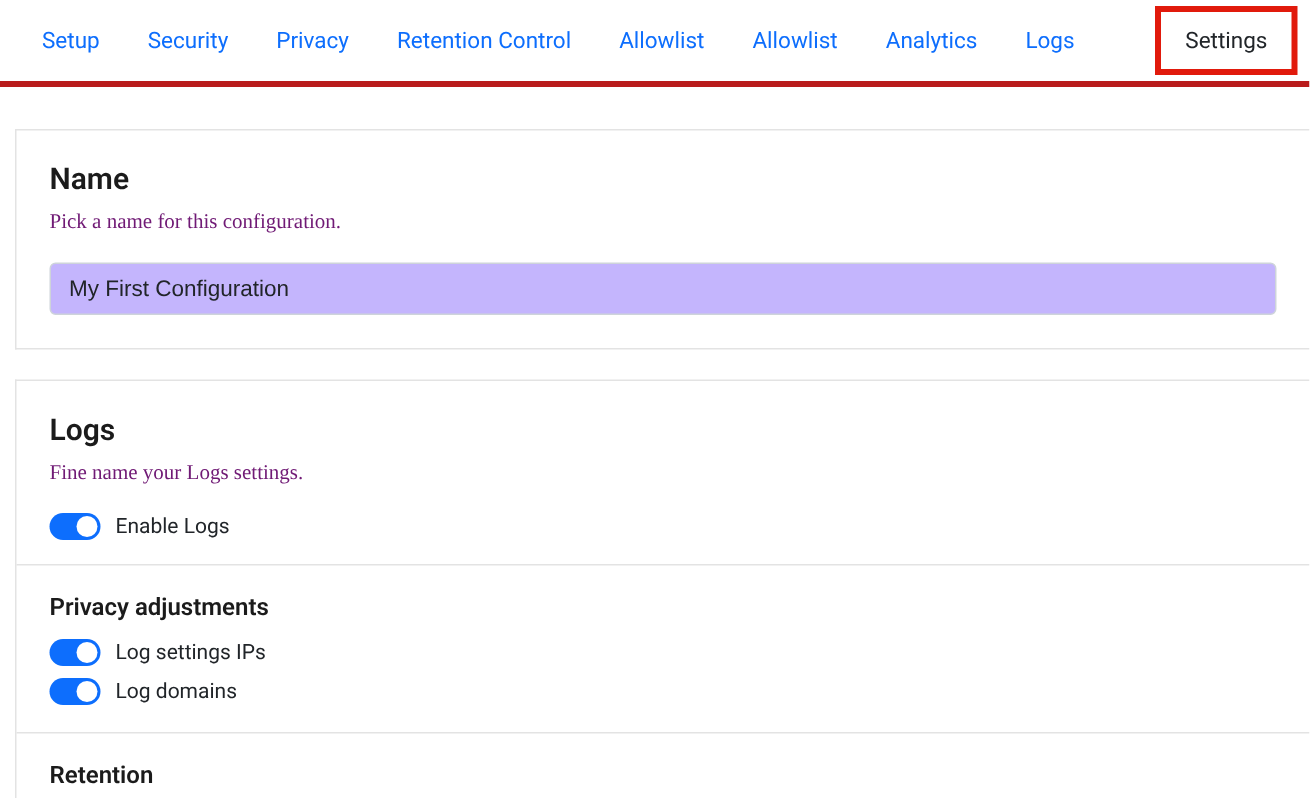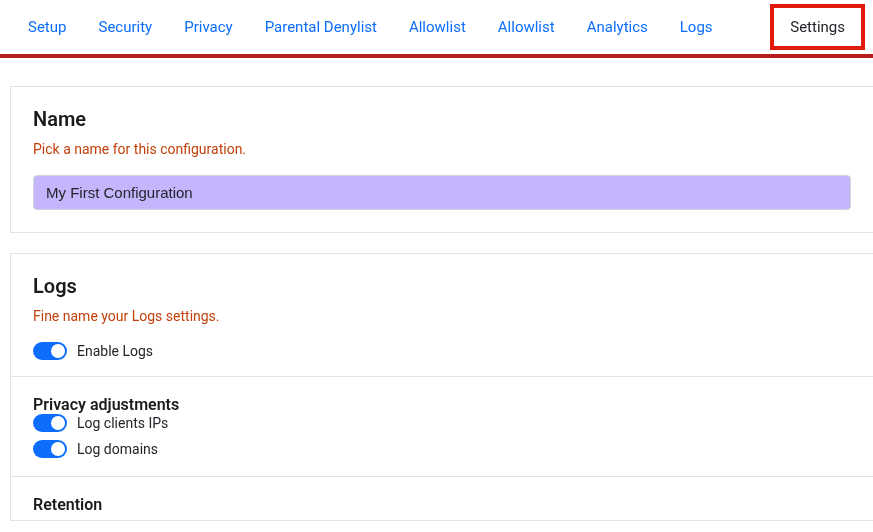--- a/index.html
+++ b/index.html
@@ -49,25 +49,27 @@
     h2.section-title {
       font-size: 20px;
       font-weight: 600;
       color: #1b1b1b;
       margin-bottom: 10px;
     }
     h3.subsection-title {
       font-size: 16px;
       font-weight: 600;
       color: #1b1b1b;
+      margin-bottom: 12px;
     }
     .section-desc {
-      color: #c2410c;
+      color: #701a75;
       font-size: 14px;
       margin-bottom: 18px;
+      font-family: Liberation Serif, serif;
     }
     .text-input {
       width: 100%;
       border: 1px solid #ced4da;
       border-radius: 4px;
       padding: 8px 12px;
       font-size: 15px;
       color: #212529;
       outline: none;
       background: #c4b5fd;
@@ -105,21 +107,21 @@
       border-top: 1px solid #e3e3e3;
     }
   </style>
 </head>
 <body>
 
 <div class="tabs">
   <span class="tab">Setup</span>
   <span class="tab">Security</span>
   <span class="tab">Privacy</span>
-  <span class="tab">Parental Denylist</span>
+  <span class="tab">Retention Control</span>
   <span class="tab">Allowlist</span>
   <span class="tab">Allowlist</span>
   <span class="tab">Analytics</span>
   <span class="tab">Logs</span>
   <span class="tab active-wrapper">
     <span class="tab-label">Settings</span>
   </span>
 </div>
 
 <div class="panel">
@@ -137,21 +139,21 @@
     <div class="toggle-row">
       <div class="toggle"></div>
       <span>Enable Logs</span>
     </div>
   </div>
 
   <div class="subsection">
     <h3 class="subsection-title">Privacy adjustments</h3>
     <div class="toggle-row">
       <div class="toggle"></div>
-      <span>Log clients IPs</span>
+      <span>Log settings IPs</span>
     </div>
     <div class="toggle-row">
       <div class="toggle"></div>
       <span>Log domains</span>
     </div>
   </div>
 
   <div class="subsection" style="padding-bottom:6px;">
     <h3 class="subsection-title" style="margin-bottom:0;">Retention</h3>
   </div>

